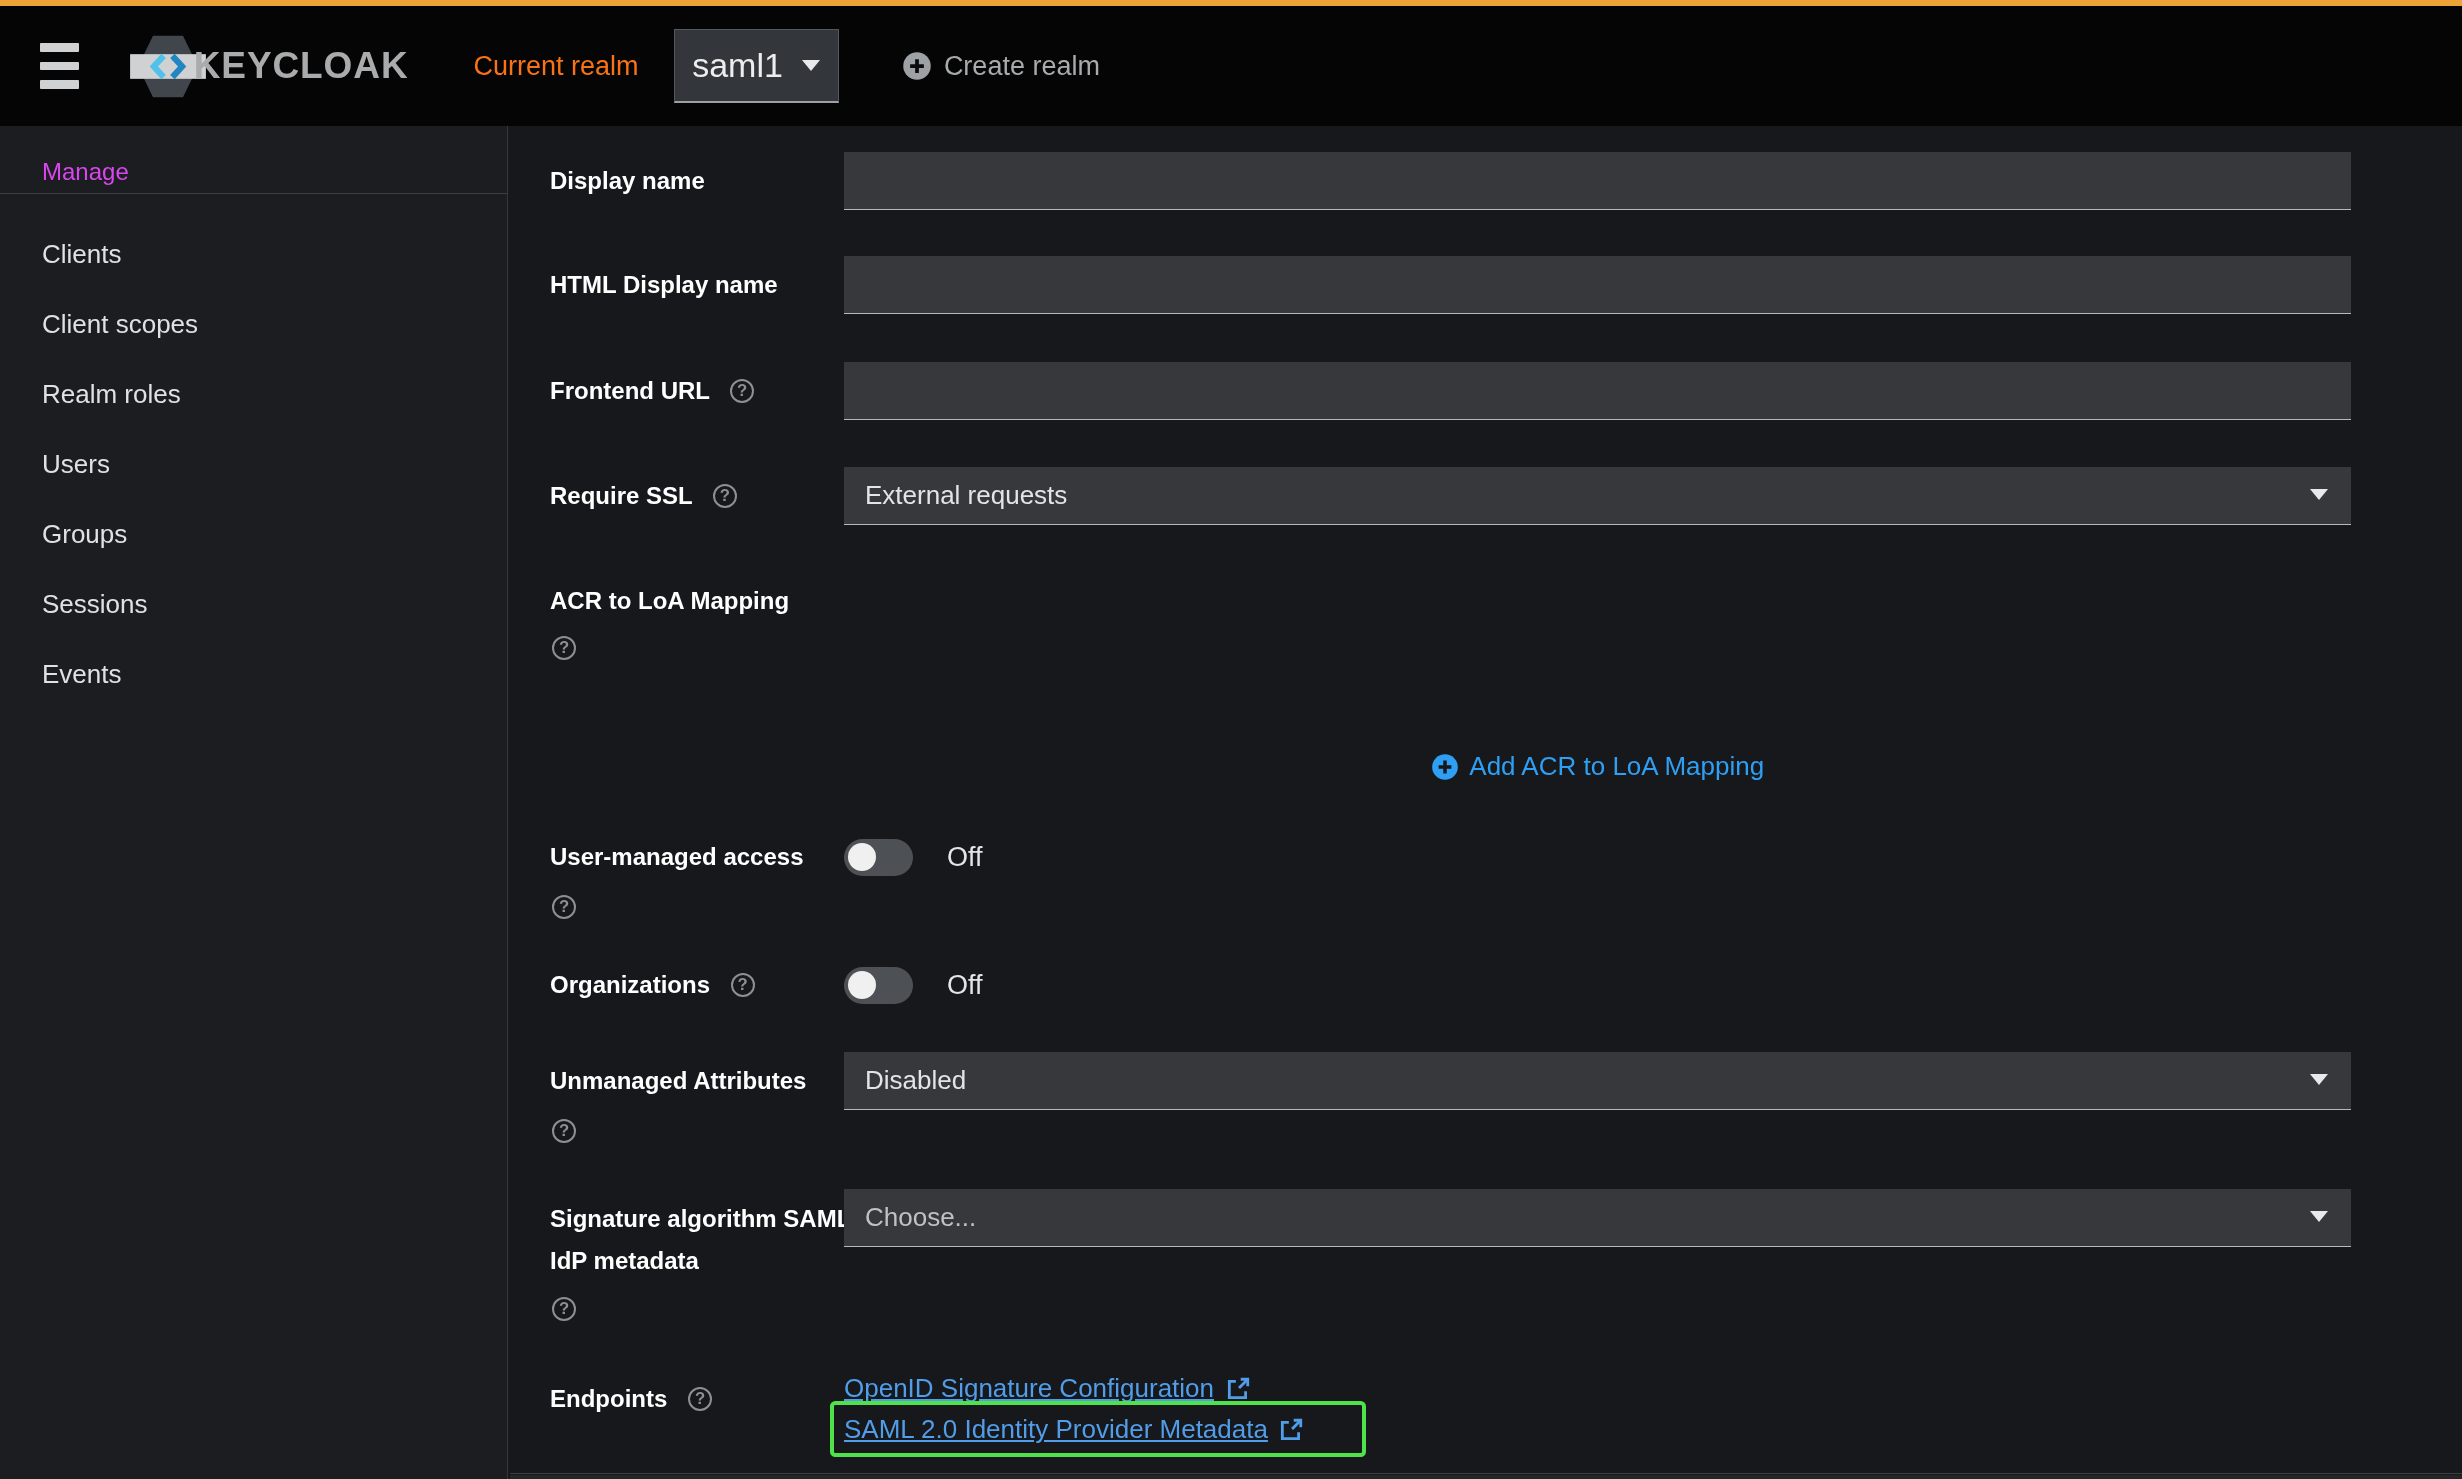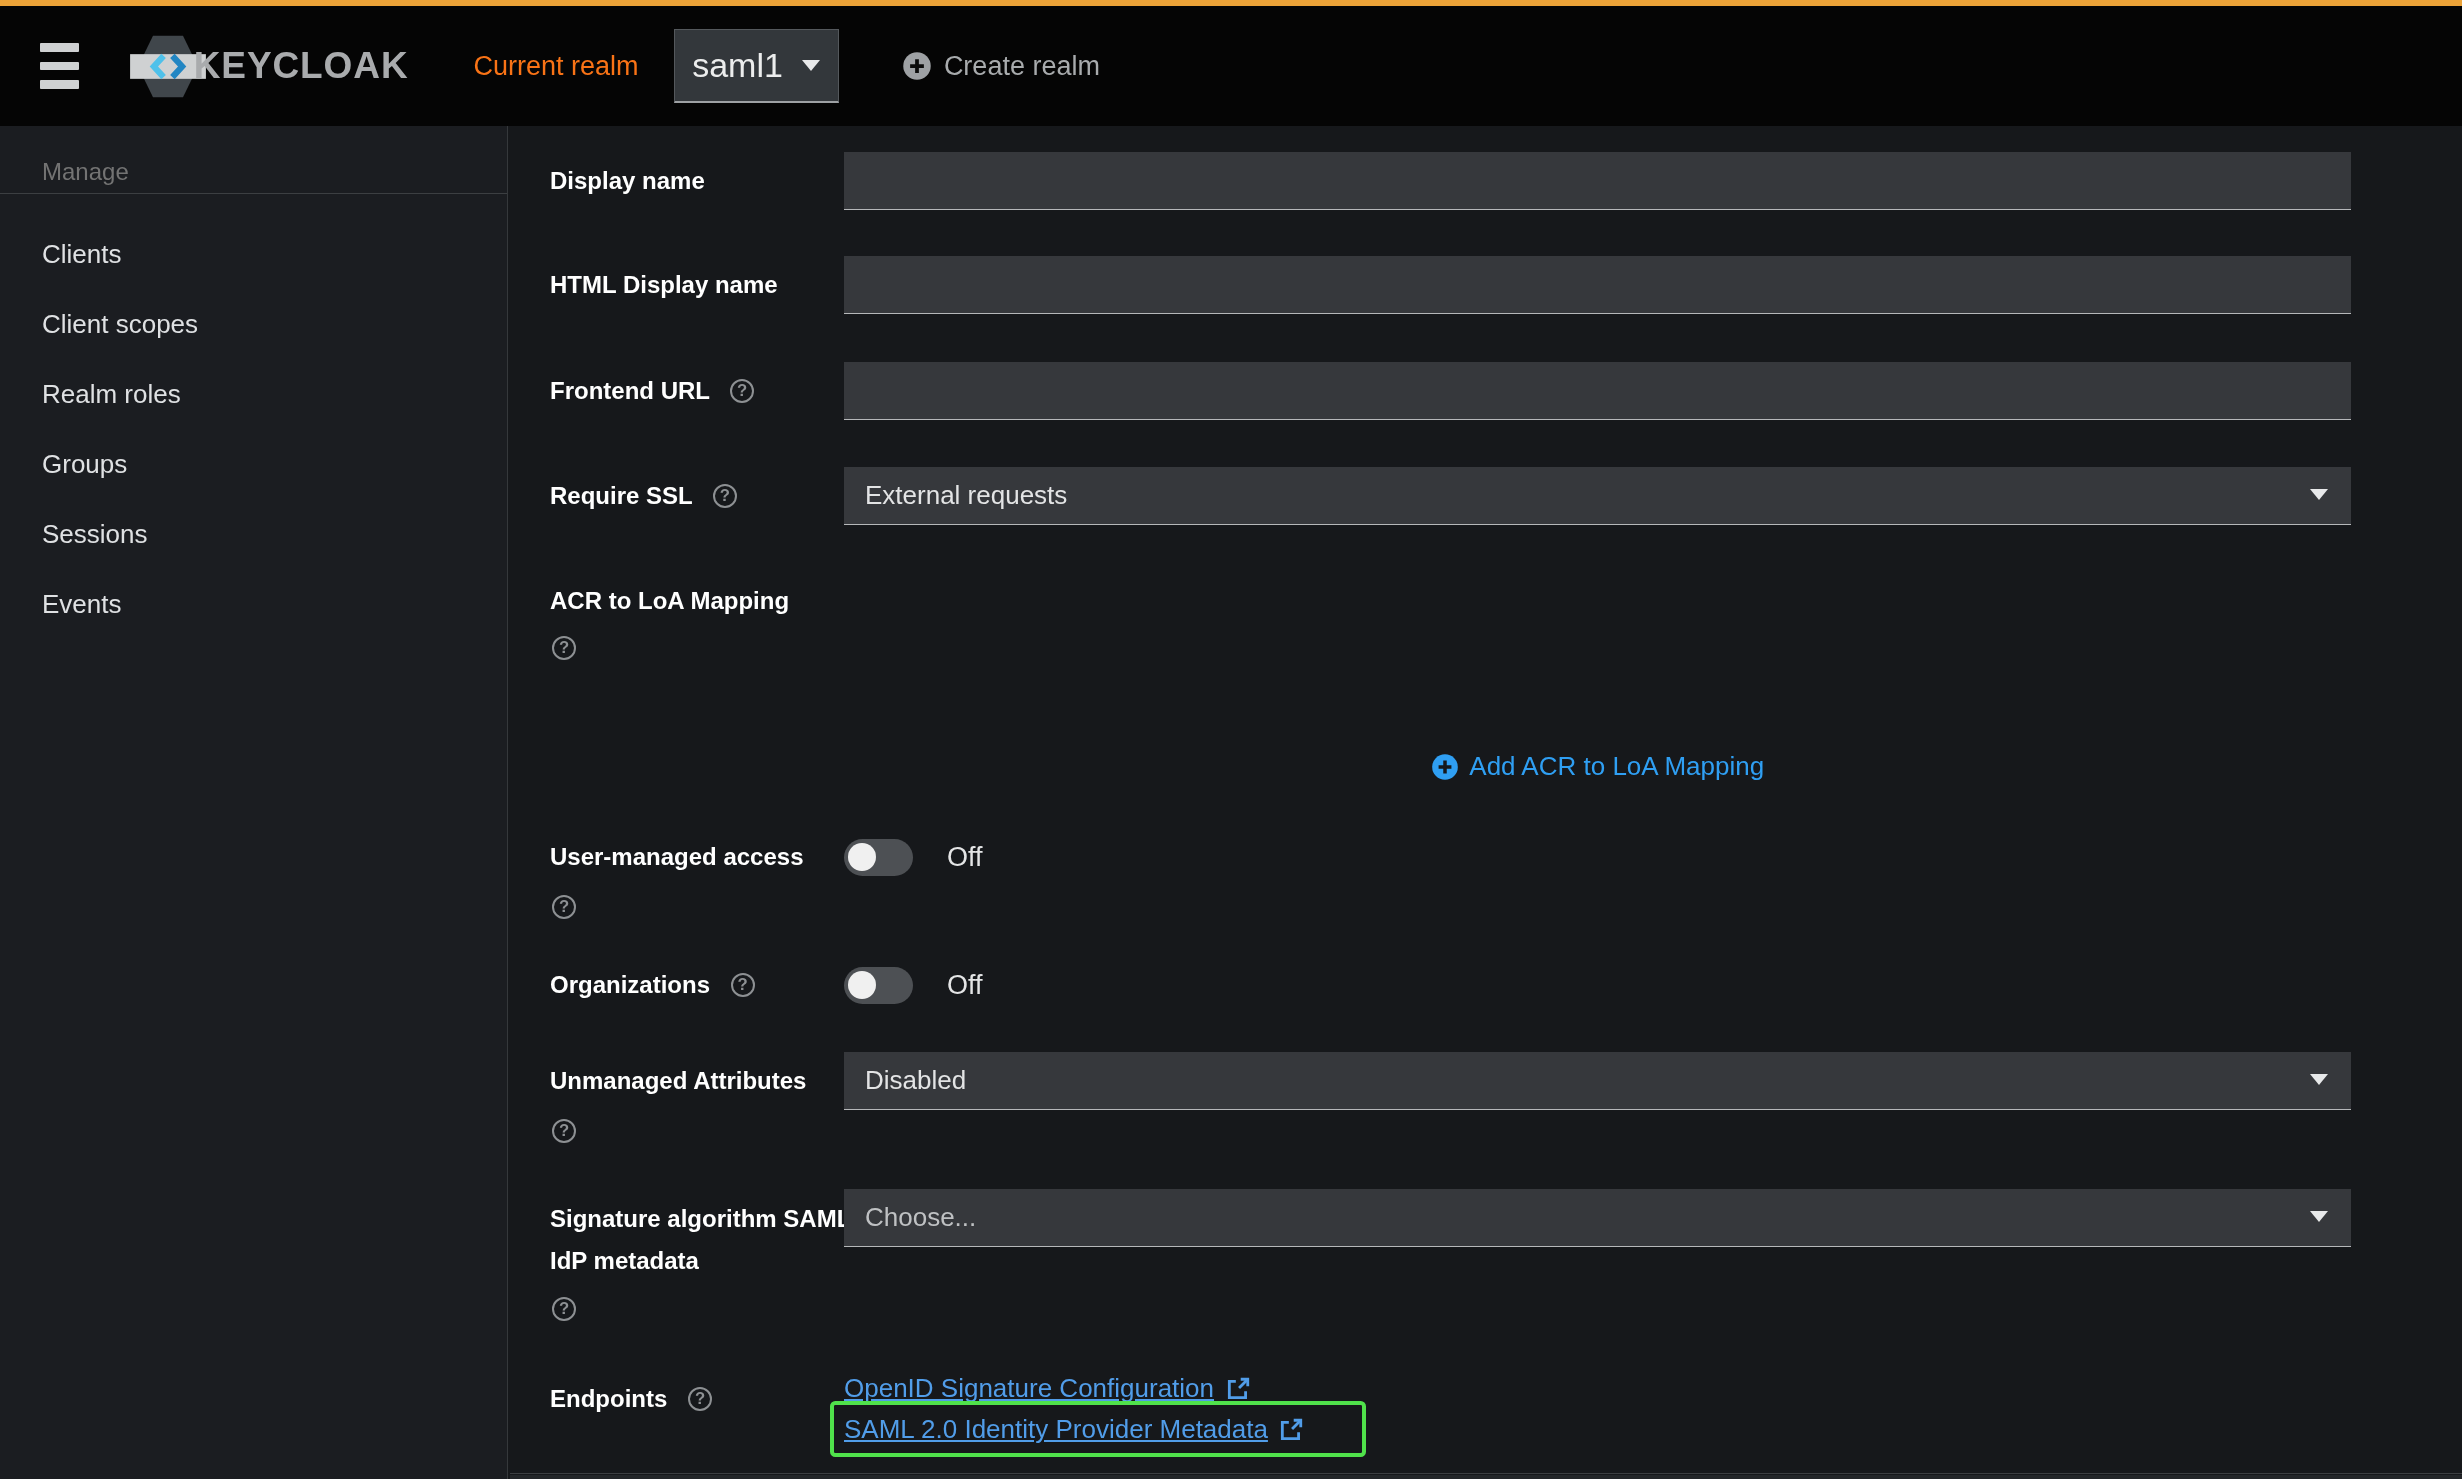--- a/index.html
+++ b/index.html
@@ -25,21 +25,21 @@
     border-bottom:2.6px solid #9ea1a4;display:flex;align-items:center;padding:0 17.6px;cursor:pointer;}
   .realm-select .val{font-size:34px;color:#eceded;}
   .caret{width:0;height:0;border-left:9.7px solid transparent;border-right:9.7px solid transparent;
     border-top:11.4px solid #e8e9ea;margin-left:auto;}
   .create-realm{margin-left:63px;display:flex;align-items:center;gap:12.3px;background:none;border:none;cursor:pointer;
     font-size:27px;color:#a8abad;font-family:"Liberation Sans",sans-serif;}
 
   
   .sidebar{position:absolute;top:126px;left:0;width:508px;height:1354px;background:var(--sidebar_bg);
     border-right:1.8px solid #35383b;}
-  .nav-section-label{padding:26px 0 0 42px;height:67px;font-size:24px;color:#737373;line-height:40px;}
+  .nav-section-label{padding:26px 0 0 42px;height:67px;font-size:24px;color:#d946ef;line-height:40px;}
   .nav-divider{border:none;border-top:1.8px solid var(--divider);}
   .nav-list{list-style:none;padding-top:24.6px;}
   .nav-list li{height:70px;line-height:70px;padding-left:42px;font-size:26px;color:#dfe1e3;cursor:pointer;}
   .nav-list.configure{padding-top:26px;}
   .nav-list li.selected{height:76px;line-height:76px;background:#2b2e33;border-left:5.3px solid var(--selected_blue);
     padding-left:37px;color:#f4f5f5;}
   .section-2{margin-top:32px;}
 
   
   .main{position:absolute;top:126px;left:510px;width:1953px;height:1354px;background:var(--main_bg);}
@@ -112,20 +112,21 @@
   </button>
 </header>
 
 <nav class="sidebar">
   <div class="nav-section-label">Manage</div>
   <hr class="nav-divider">
   <ul class="nav-list">
     <li>Clients</li>
     <li>Client scopes</li>
     <li>Realm roles</li>
+    <li>Users</li>
     <li>Groups</li>
     <li>Sessions</li>
     <li>Events</li>
   </ul>
 
 </nav>
 
 <main class="main">
 
   <label class="abs flabel lh66" style="top:25.5px">Display name</label>

